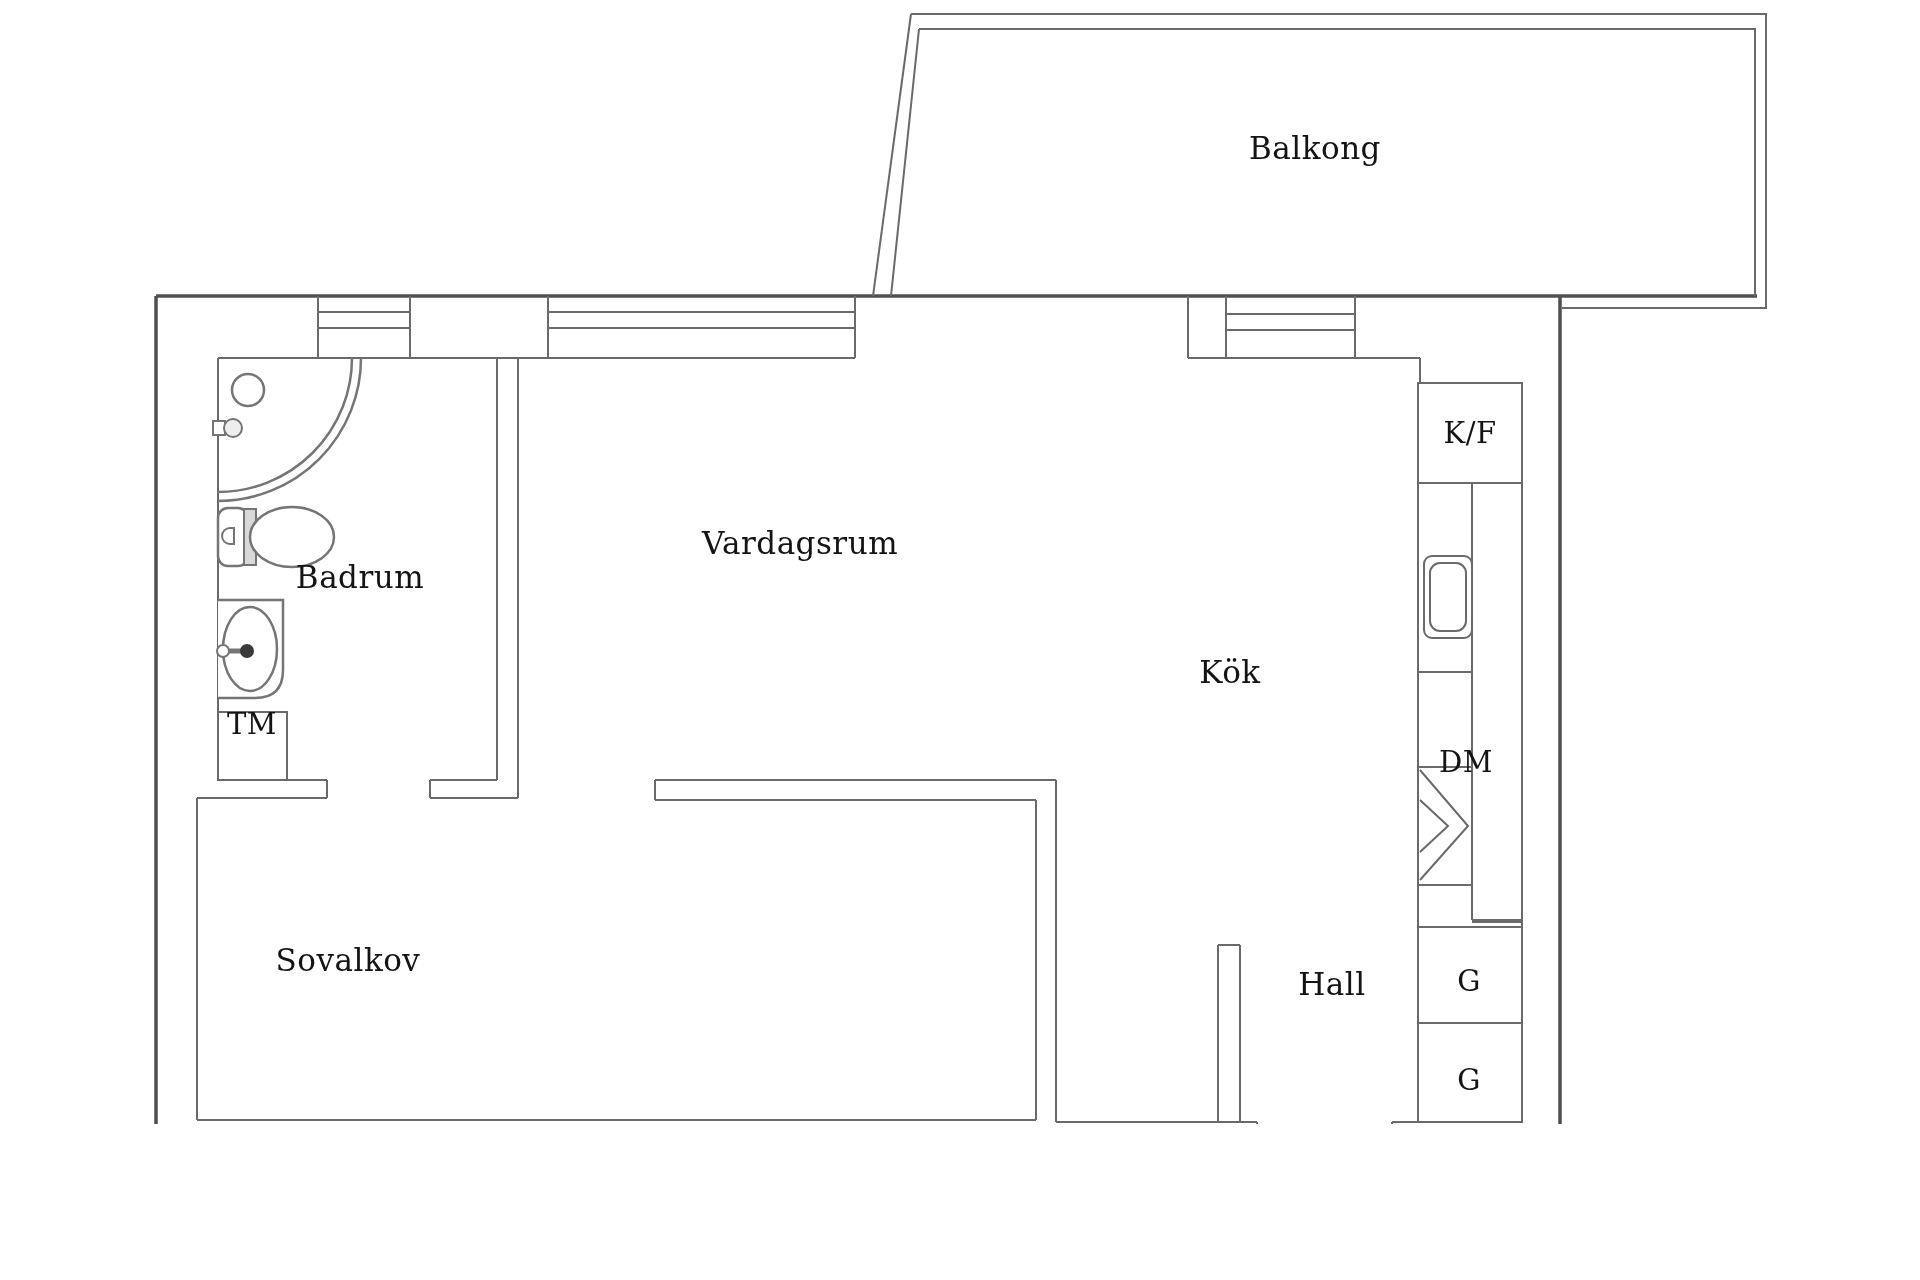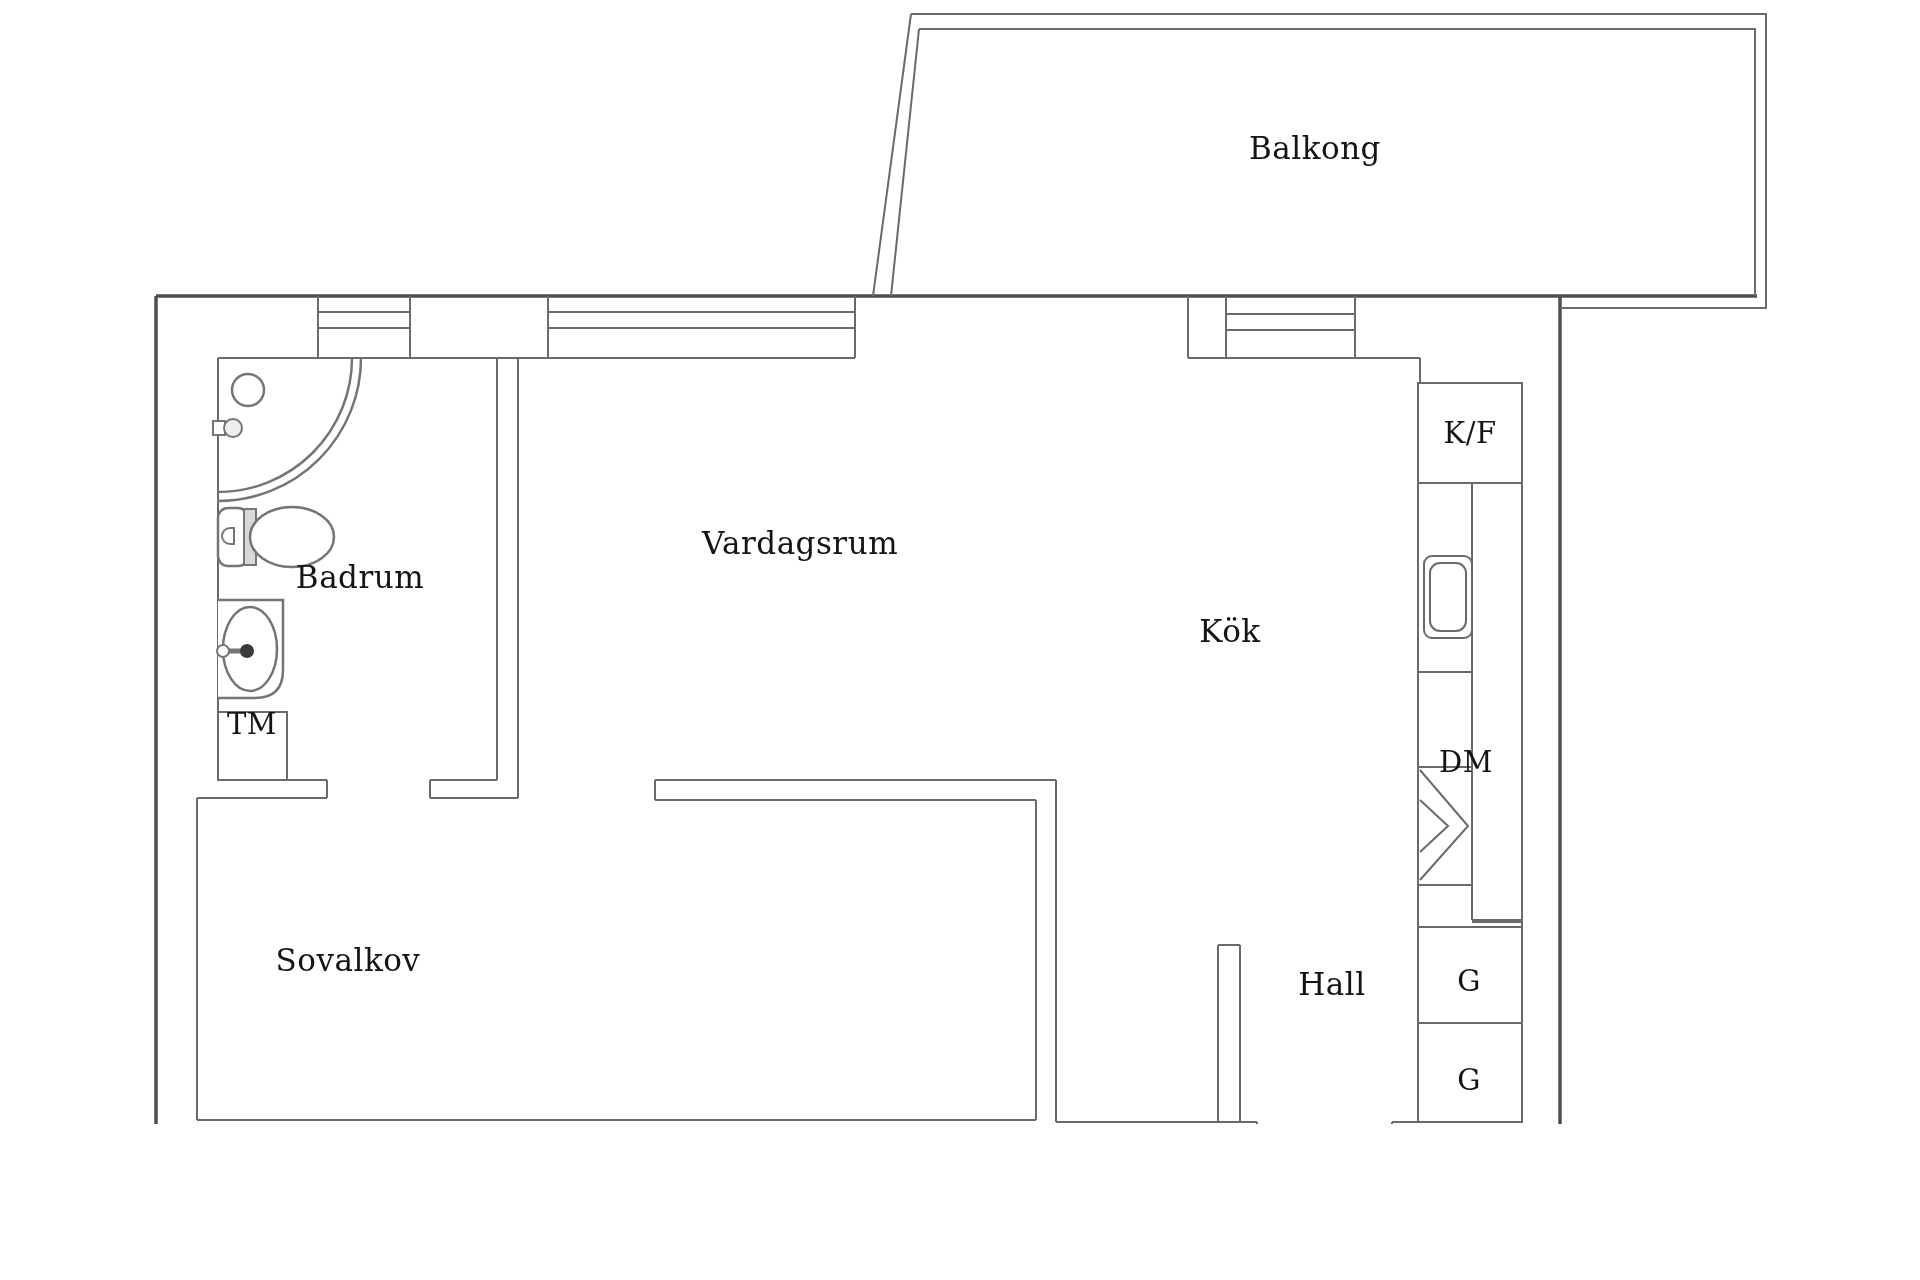--- a/index.html
+++ b/index.html
@@ -154,21 +154,21 @@
 
       <rect x="218" y="712" width="69" height="68" fill="#ffffff" stroke="#6a6a6a" stroke-width="2"></rect>
     </g>
 
     <path d="M1325,1177 L1372,1222 L1344,1222 L1344,1268 L1307,1268 L1307,1222 L1278,1222 Z" fill="#ffffff" stroke="#3f3f3f" stroke-width="2.5"></path>
   </svg>
 
   <div class="lbl" style="left:1315px;top:148px;">Balkong</div>
   <div class="lbl" style="left:360px;top:577px;">Badrum</div>
   <div class="lbl" style="left:800px;top:543px;">Vardagsrum</div>
-  <div class="lbl" style="left:1230px;top:631px;">Kök</div>
+  <div class="lbl" style="left:1230px;top:672px;">Kök</div>
   <div class="lbl" style="left:348px;top:960px;">Sovalkov</div>
   <div class="lbl" style="left:1332px;top:984px;">Hall</div>
 
   <div class="lbl small" style="left:252px;top:724px;">TM</div>
   <div class="lbl small" style="left:1470px;top:433px;">K/F</div>
   <div class="lbl small" style="left:1466px;top:762px;">DM</div>
   <div class="lbl small" style="left:1469px;top:981px;">G</div>
   <div class="lbl small" style="left:1469px;top:1080px;">G</div>
 
 </div>

